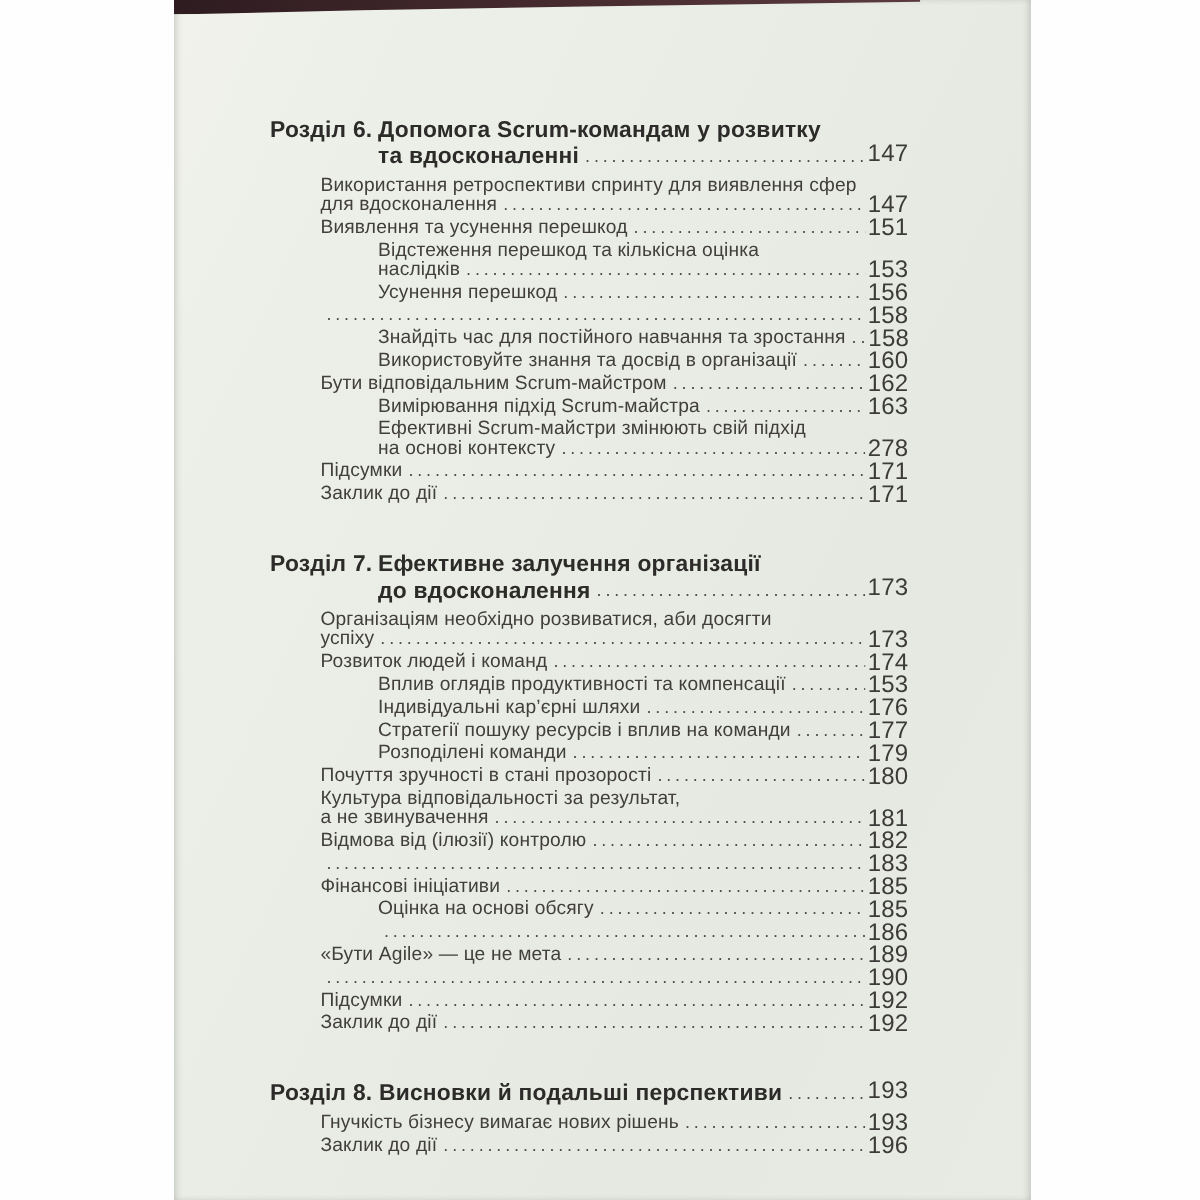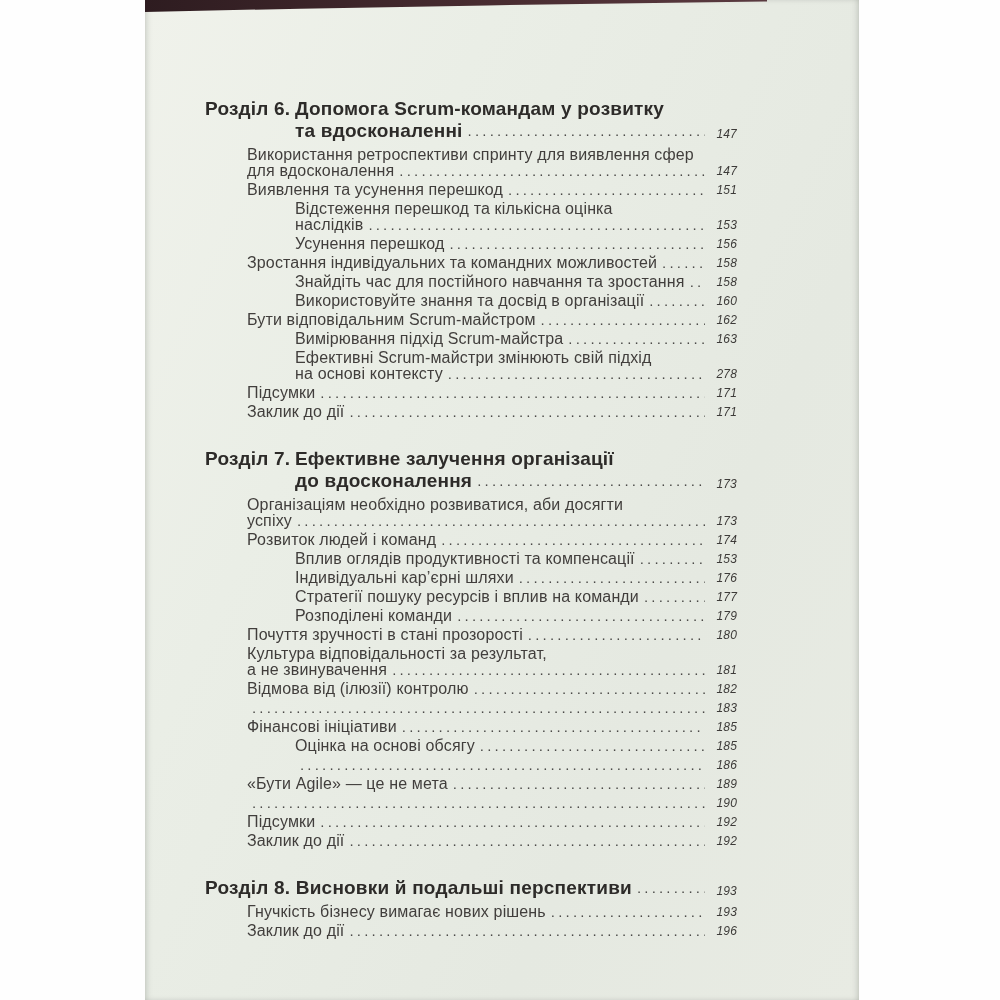--- a/index.html
+++ b/index.html
@@ -16,42 +16,42 @@
                inset -4px 0 6px -3px rgba(150,155,145,.55);
   }
   .top-edge{
     position:absolute;left:0;top:0;width:622px;height:12px;
     background:linear-gradient(to right,#2e1c20,#4a2d32 60%,#5a3a40 100%);
     clip-path:polygon(0 0,100% 0,100% 12%,55% 45%,25% 72%,0 100%);
   }
   .toc{
     position:absolute;left:0;top:0;
     box-sizing:content-box;
-    padding:98px 0 0 60px;width:532px;
+    padding:98px 0 0 80px;width:532px;
     font-size:16px;line-height:16px;letter-spacing:.15px;
     color:#413e3c;
   }
-  .section{margin-top:28px;}
+  .section{margin-top:40px;}
   .section:first-child{margin-top:0;}
   .section-head{
     display:flex;margin-bottom:5px;
     font-weight:bold;font-size:19px;line-height:22px;letter-spacing:.2px;
     color:#2d2b29;
   }
   .ch-label{flex:0 0 90px;}
   .ch-title{flex:1;min-width:0;}
-  .row{display:flex;align-items:flex-end;}
+  .row{display:flex;align-items:flex-start;}
   .dots{
     flex:1 1 auto;min-width:12px;overflow:hidden;white-space:nowrap;
     font-size:15px;font-weight:400;letter-spacing:3.2px;
     color:#4b4a48;margin:0 2px 0 5px;
   }
   .page-num{
     flex:0 0 auto;min-width:30px;text-align:right;
-    font-size:12px;font-weight:400;line-height:16px;color:#3d3b39;font-style:italic;
+    font-size:20px;font-weight:400;line-height:16px;color:#3d3b39;
   }
   .head8{font-weight:bold;font-size:19px;line-height:22px;letter-spacing:.2px;color:#2d2b29;margin-bottom:5px;}
   .entry{margin-top:3px;}
   .entry.l1{margin-left:42px;}
   .entry.l2{margin-left:90px;}
   .entry-line,.head-line{white-space:nowrap;}
 </style>
 </head>
 <body>
 
@@ -96,21 +96,20 @@
           </div>
           <div class="entry l2">
             <div class="row">
               <span class="entry-line">Усунення перешкод</span>
               <span class="dots">................................................................................................................................................................</span>
               <span class="page-num">156</span>
             </div>
           </div>
           <div class="entry l1">
             <div class="row">
-              <span class="entry-line">Зростання індивідуальних та командних можливостей</span>
               <span class="dots">................................................................................................................................................................</span>
               <span class="page-num">158</span>
             </div>
           </div>
           <div class="entry l2">
             <div class="row">
               <span class="entry-line">Знайдіть час для постійного навчання та зростання</span>
               <span class="dots">................................................................................................................................................................</span>
               <span class="page-num">158</span>
             </div>

